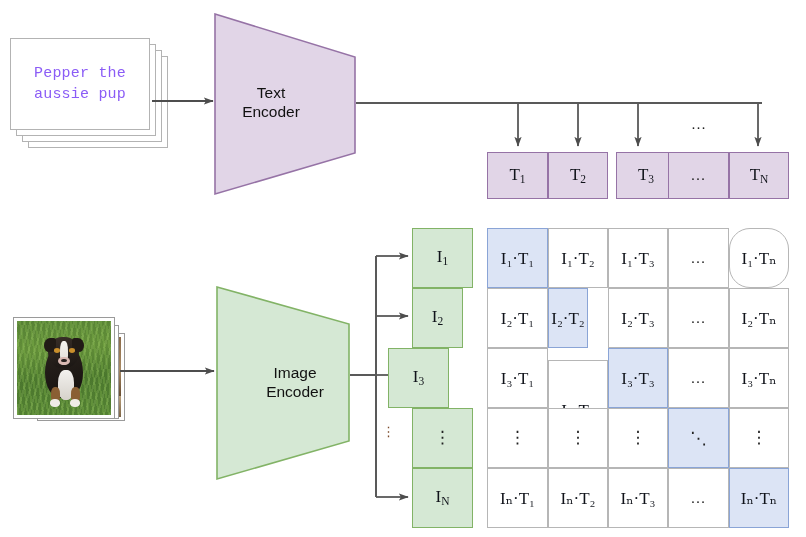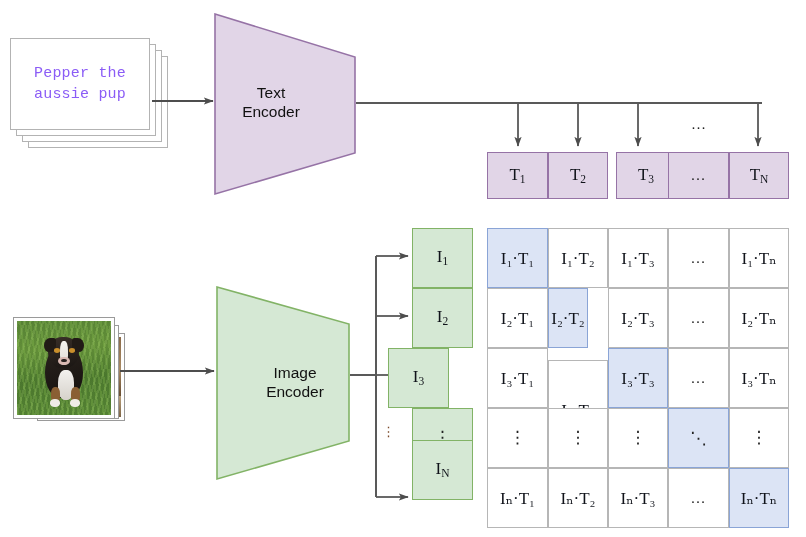--- a/index.html
+++ b/index.html
@@ -205,49 +205,49 @@
     </div>
     <div class="cell tcell" style="left:729px;top:152px;width:60px;height:47px;">
       <span class="sym">T<sub>N</sub></span>
     </div>
   </div>
 
   <div>
     <div class="cell icell" style="left:412px;top:228px;width:61px;height:60px;">
       <span class="sym">I<sub>1</sub></span>
     </div>
-    <div class="cell icell" style="left:412px;top:288px;width:61px;height:60px;">
+    <div class="cell icell" style="left:412px;top:288px;width:51px;height:60px;">
       <span class="sym">I<sub>2</sub></span>
     </div>
     <div class="cell icell" style="left:388px;top:348px;width:61px;height:60px;">
       <span class="sym">I<sub>3</sub></span>
     </div>
     <div class="cell icell" style="left:412px;top:408px;width:61px;height:60px;">
       <span class="vdots">⋮</span>
     </div>
-    <div class="cell icell" style="left:412px;top:440px;width:61px;height:60px;">
+    <div class="cell icell" style="left:412px;top:468px;width:61px;height:60px;">
       <span class="sym">I<sub>N</sub></span>
     </div>
   </div>
 
   <div>
 
     <div class="cell mcell hl" style="left:487px;top:228px;width:61px;height:60px;">
       <span class="sym">I₁·T₁</span>
       </div>
     <div class="cell mcell" style="left:548px;top:228px;width:60px;height:60px;">
       <span class="sym">I₁·T₂</span>
       </div>
     <div class="cell mcell" style="left:608px;top:228px;width:60px;height:60px;align-items:center;">
       <span class="sym">I₁·T₃</span>
       </div>
     <div class="cell mcell" style="left:668px;top:228px;width:61px;height:60px;">
       <span class="dots">…</span>
       </div>
-    <div class="cell mcell" style="left:729px;top:228px;width:60px;height:60px;">
+    <div class="cell mcell" style="left:729px;top:228px;width:60px;height:60px;border-radius:21px;">
       <span class="sym">I₁·Tₙ</span>
       </div>
 
     <div class="cell mcell" style="left:487px;top:288px;width:61px;height:60px;">
       <span class="sym">I₂·T₁</span>
       </div>
     <div class="cell mcell hl" style="left:548px;top:288px;width:40px;height:60px;">
       <span class="sym">I₂·T₂</span>
       </div>
     <div class="cell mcell" style="left:608px;top:288px;width:60px;height:60px;">

